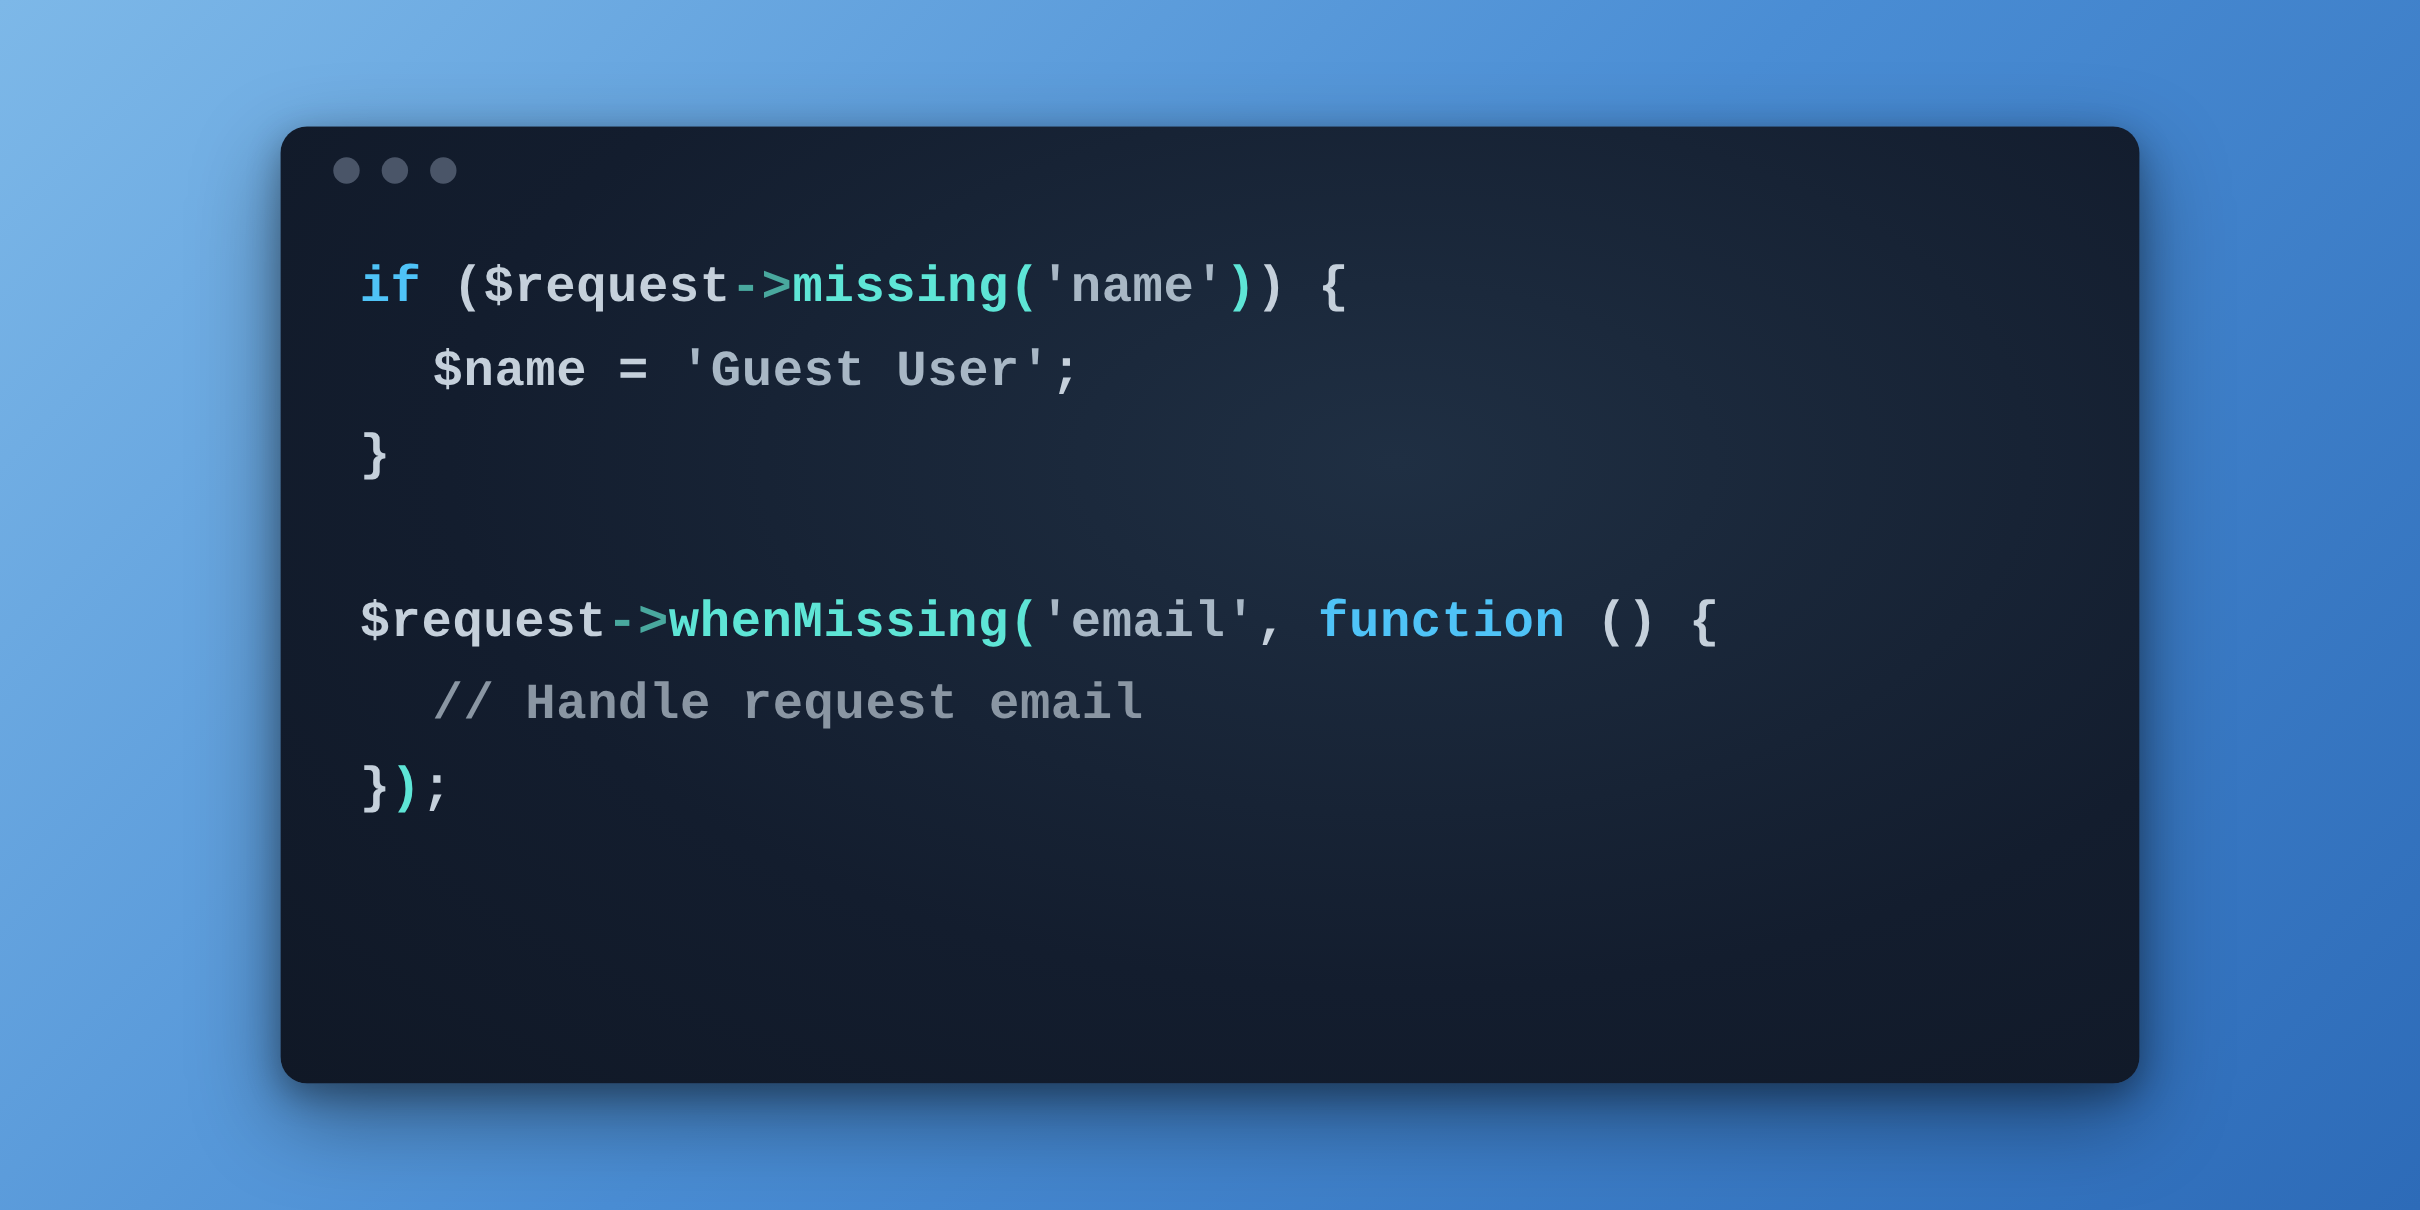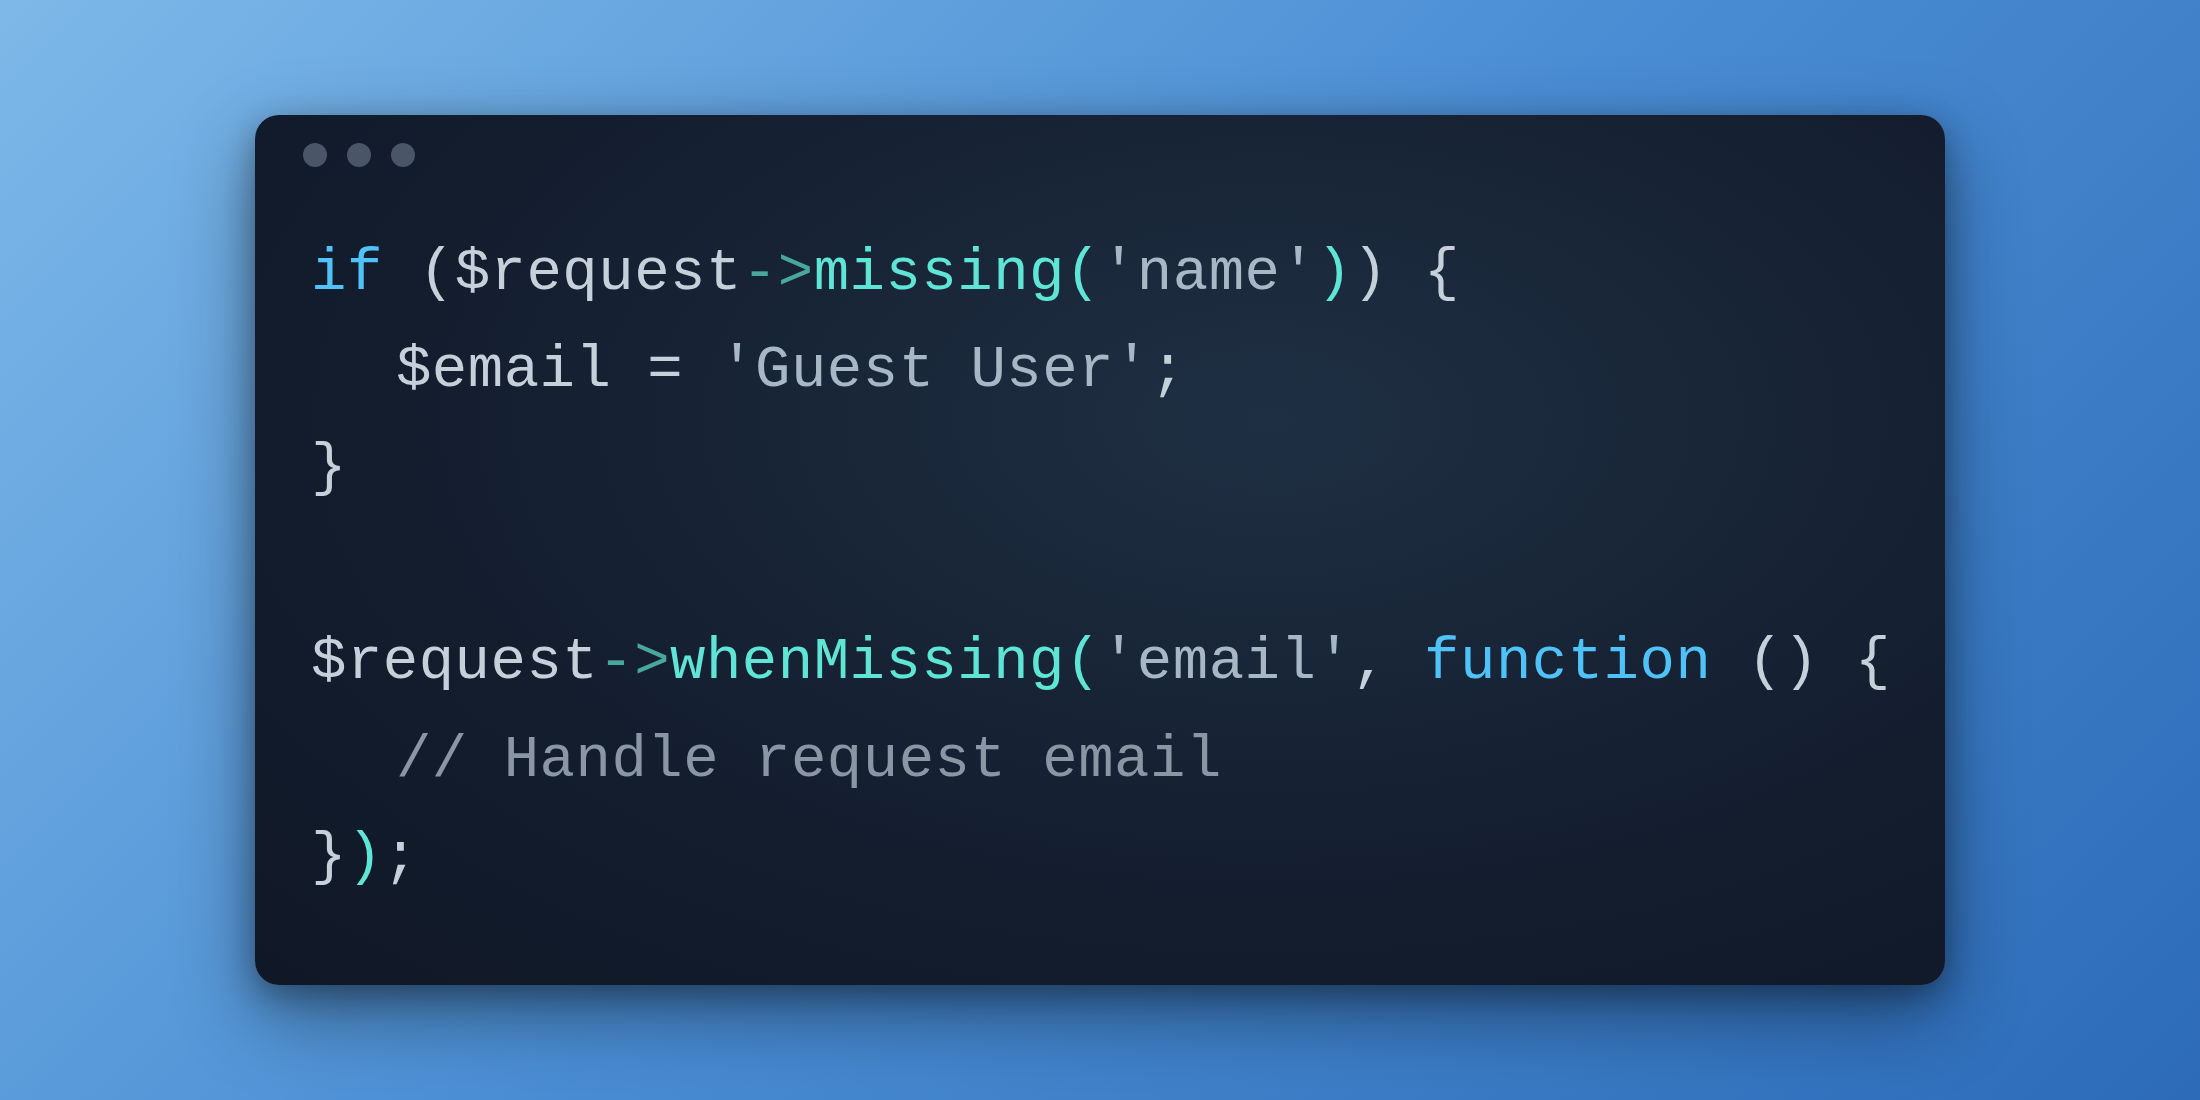--- a/index.html
+++ b/index.html
@@ -35,25 +35,26 @@
     .dot {
       width: 24px;
       height: 24px;
       border-radius: 50%;
       background: #4a5568;
     }
     .code-area {
       padding: 30px 56px 0 56px;
     }
     .code-line {
-      font-size: 59px;
+      font-size: 46px;
       line-height: 1.65;
       white-space: pre;
-      font-weight: 400;
+      font-weight: 700;
       letter-spacing: 0.5px;
+      margin-left: 16px;
     }
     .tok-keyword { color: #4fc3f7; }
     .tok-default { color: #c5d0db; }
     .tok-arrow { color: #49a89e; }
     .tok-method { color: #5ee5d6; }
     .tok-paren-cyan { color: #5ee5d6; }
     .tok-string { color: #a8b7c5; }
     .tok-comment { color: #8a96a3; }
     .tok-punct { color: #c5d0db; }
     .indent { display: inline-block; width: 2.4ch; }
@@ -62,20 +63,20 @@
 <body>
 
 <div class="window">
   <div class="titlebar">
     <div class="dot"></div>
     <div class="dot"></div>
     <div class="dot"></div>
   </div>
   <div class="code-area">
     <div class="code-line"><span class="tok-keyword">if</span><span class="tok-default"> </span><span class="tok-default">(</span><span class="tok-default">$request</span><span class="tok-arrow">-&gt;</span><span class="tok-method">missing</span><span class="tok-paren-cyan">(</span><span class="tok-string">'name'</span><span class="tok-paren-cyan">)</span><span class="tok-default">)</span><span class="tok-default"> </span><span class="tok-default">{</span></div>
-    <div class="code-line"><span class="indent"></span><span class="tok-default">$email</span><span class="tok-default"> </span><span class="tok-default">=</span><span class="tok-default"> </span><span class="tok-string">'Guest User'</span><span class="tok-punct">;</span></div>
+    <div class="code-line"><span class="indent"></span><span class="tok-default">$name</span><span class="tok-default"> </span><span class="tok-default">=</span><span class="tok-default"> </span><span class="tok-string">'Guest User'</span><span class="tok-punct">;</span></div>
     <div class="code-line"><span class="tok-default">}</span></div>
     <div class="code-line">&nbsp;</div>
     <div class="code-line"><span class="tok-default">$request</span><span class="tok-arrow">-&gt;</span><span class="tok-method">whenMissing</span><span class="tok-paren-cyan">(</span><span class="tok-string">'email'</span><span class="tok-punct">,</span><span class="tok-default"> </span><span class="tok-keyword">function</span><span class="tok-default"> </span><span class="tok-default">(</span><span class="tok-default">)</span><span class="tok-default"> </span><span class="tok-default">{</span></div>
     <div class="code-line"><span class="indent"></span><span class="tok-comment">// Handle request email</span></div>
     <div class="code-line"><span class="tok-default">}</span><span class="tok-paren-cyan">)</span><span class="tok-punct">;</span></div>
   </div>
 </div>
 
 </body></html>

